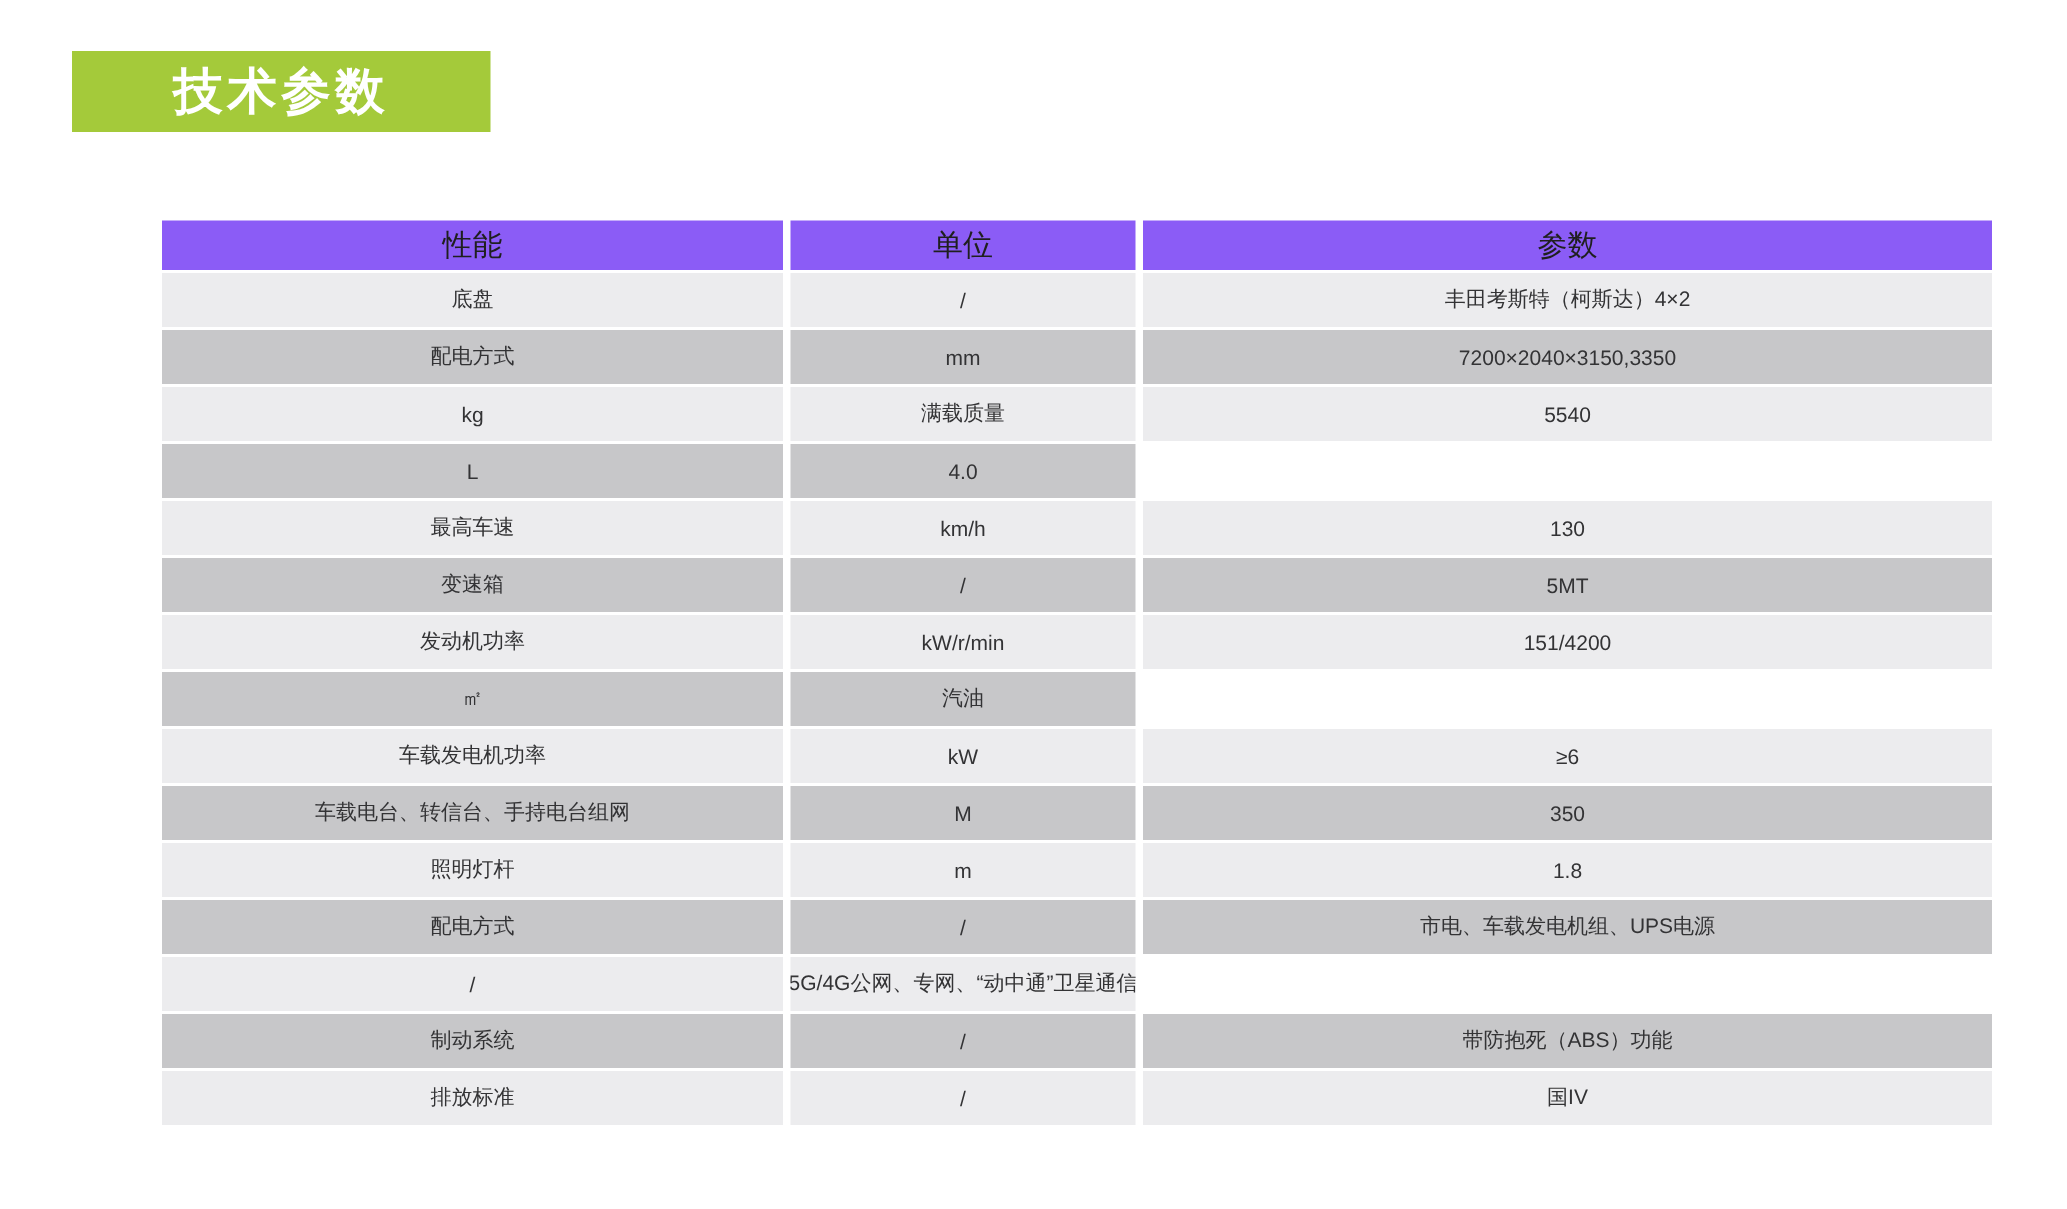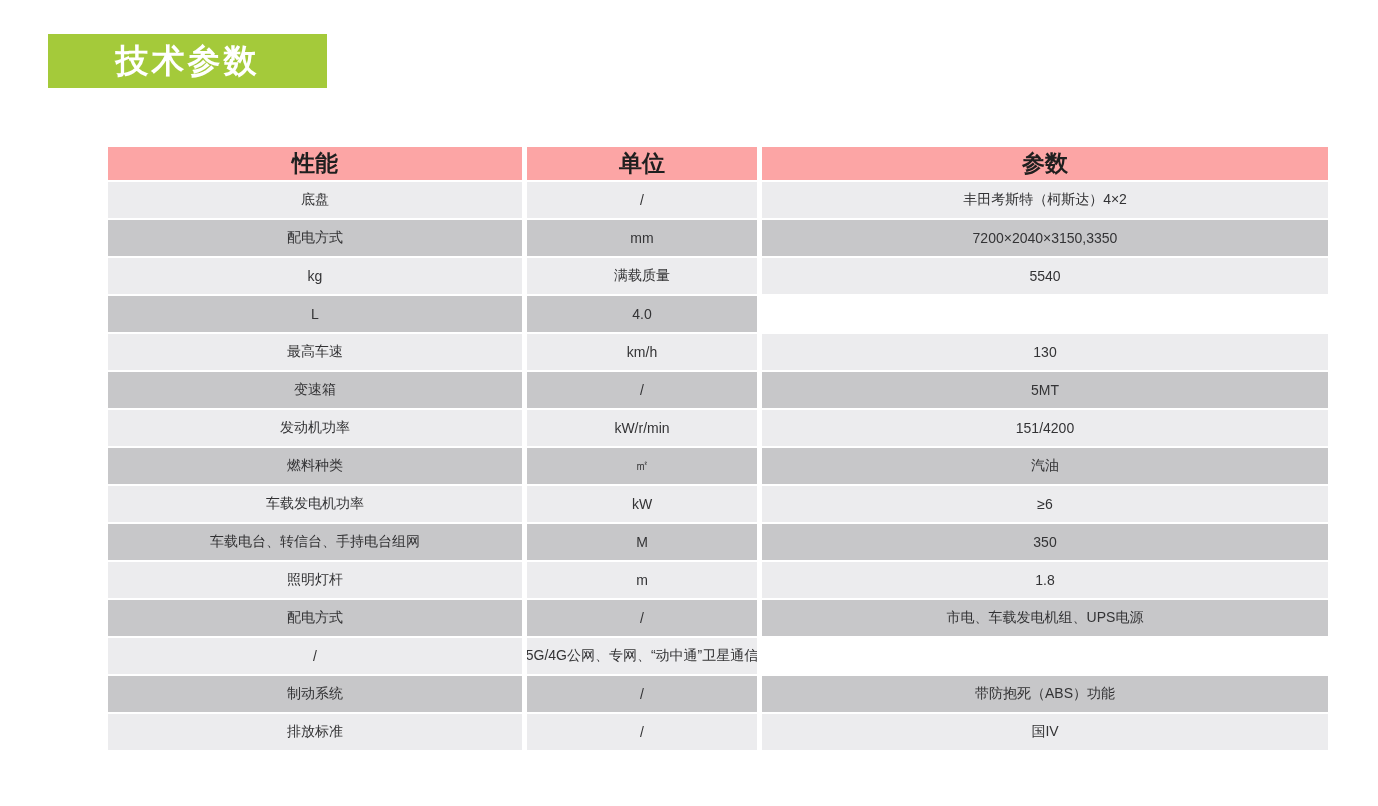--- a/index.html
+++ b/index.html
@@ -45,24 +45,24 @@
   .cell {
     display: flex;
     align-items: center;
     justify-content: center;
     font-size: 14px;
     color: #333335;
     white-space: nowrap;
     overflow: hidden;
   }
   .row.header .cell {
-    background: #fca5a5;
+    background: #8b5cf6;
     color: #1f1f1f;
-    font-weight: bold;
-    font-size: 23px;
+    font-weight: normal;
+    font-size: 20px;
   }
   .row.light .cell { background: #ececee; }
   .row.dark  .cell { background: #c7c7c9; }
 </style>
 </head>
 <body>
 
 <div class="page">
 
   <div class="title-banner">
@@ -97,21 +97,20 @@
           <div class="cell">130</div>
         </div><div class="row dark">
           <div class="cell">变速箱</div>
           <div class="cell">/</div>
           <div class="cell">5MT</div>
         </div><div class="row light">
           <div class="cell">发动机功率</div>
           <div class="cell">kW/r/min</div>
           <div class="cell">151/4200</div>
         </div><div class="row dark">
-          <div class="cell">燃料种类</div>
           <div class="cell">㎡</div>
           <div class="cell">汽油</div>
         </div><div class="row light">
           <div class="cell">车载发电机功率</div>
           <div class="cell">kW</div>
           <div class="cell">≥6</div>
         </div><div class="row dark">
           <div class="cell">车载电台、转信台、手持电台组网</div>
           <div class="cell">M</div>
           <div class="cell">350</div>

